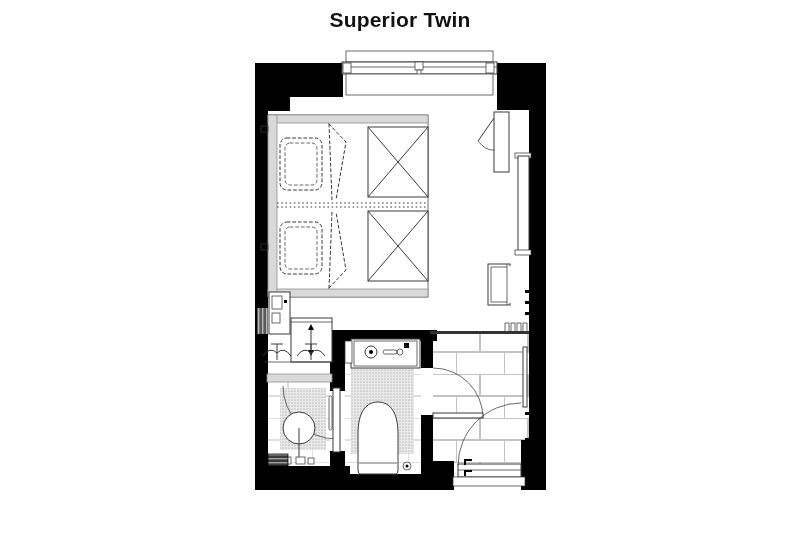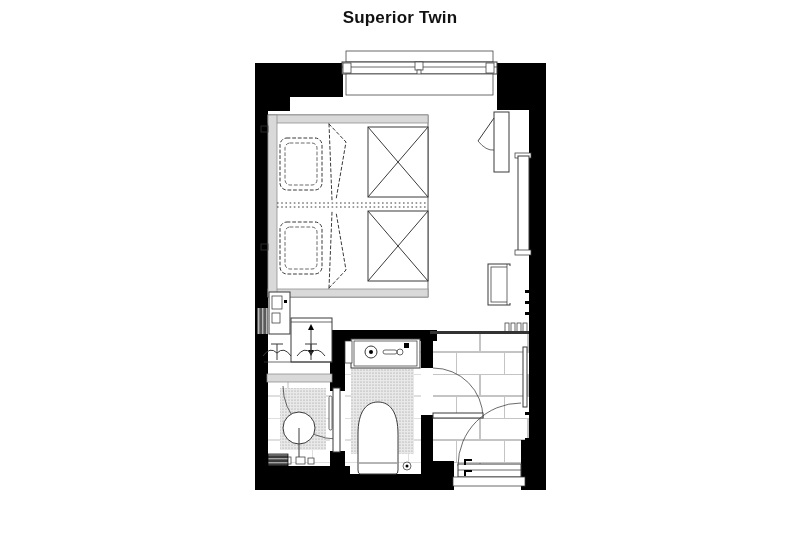--- a/index.html
+++ b/index.html
@@ -2,21 +2,21 @@
 <html style="--wall: #000000; --line: #3a3a3a; --light_line: #c4c4c4; --strip: #d9d9d9; --paper: #ffffff;"><head>
 <meta charset="utf-8">
 <style>
   :root{
     --wall:#000; --line:#3a3a3a; --light_line:#c4c4c4; --strip:#d9d9d9; --paper:#fff;
   }
   html,body{margin:0;padding:0;}
   body{width:800px;height:533px;background:var(--paper);font-family:"Liberation Sans",sans-serif;overflow:hidden;}
   .stage{position:relative;width:800px;height:533px;background:var(--paper);}
   .title{position:absolute;top:8px;left:0;width:800px;text-align:center;
-         font-size:17px;font-weight:700;color:#111;letter-spacing:.2px;}
+         font-size:21px;font-weight:700;color:#111;letter-spacing:.2px;}
   svg{position:absolute;left:0;top:0;}
   .wall{fill:var(--wall);stroke:none;}
   .ln{fill:none;stroke:var(--line);stroke-width:1;}
   .lnw{fill:#fff;stroke:var(--line);stroke-width:1;}
   .thin{stroke-width:.75;}
   .strip{fill:var(--strip);stroke:#8a8a8a;stroke-width:.75;}
   .dash{stroke-dasharray:3,2.6;stroke-linecap:round;}
   .dot{stroke-dasharray:1.6,2.6;}
   .blk{fill:var(--wall);}
 </style>

